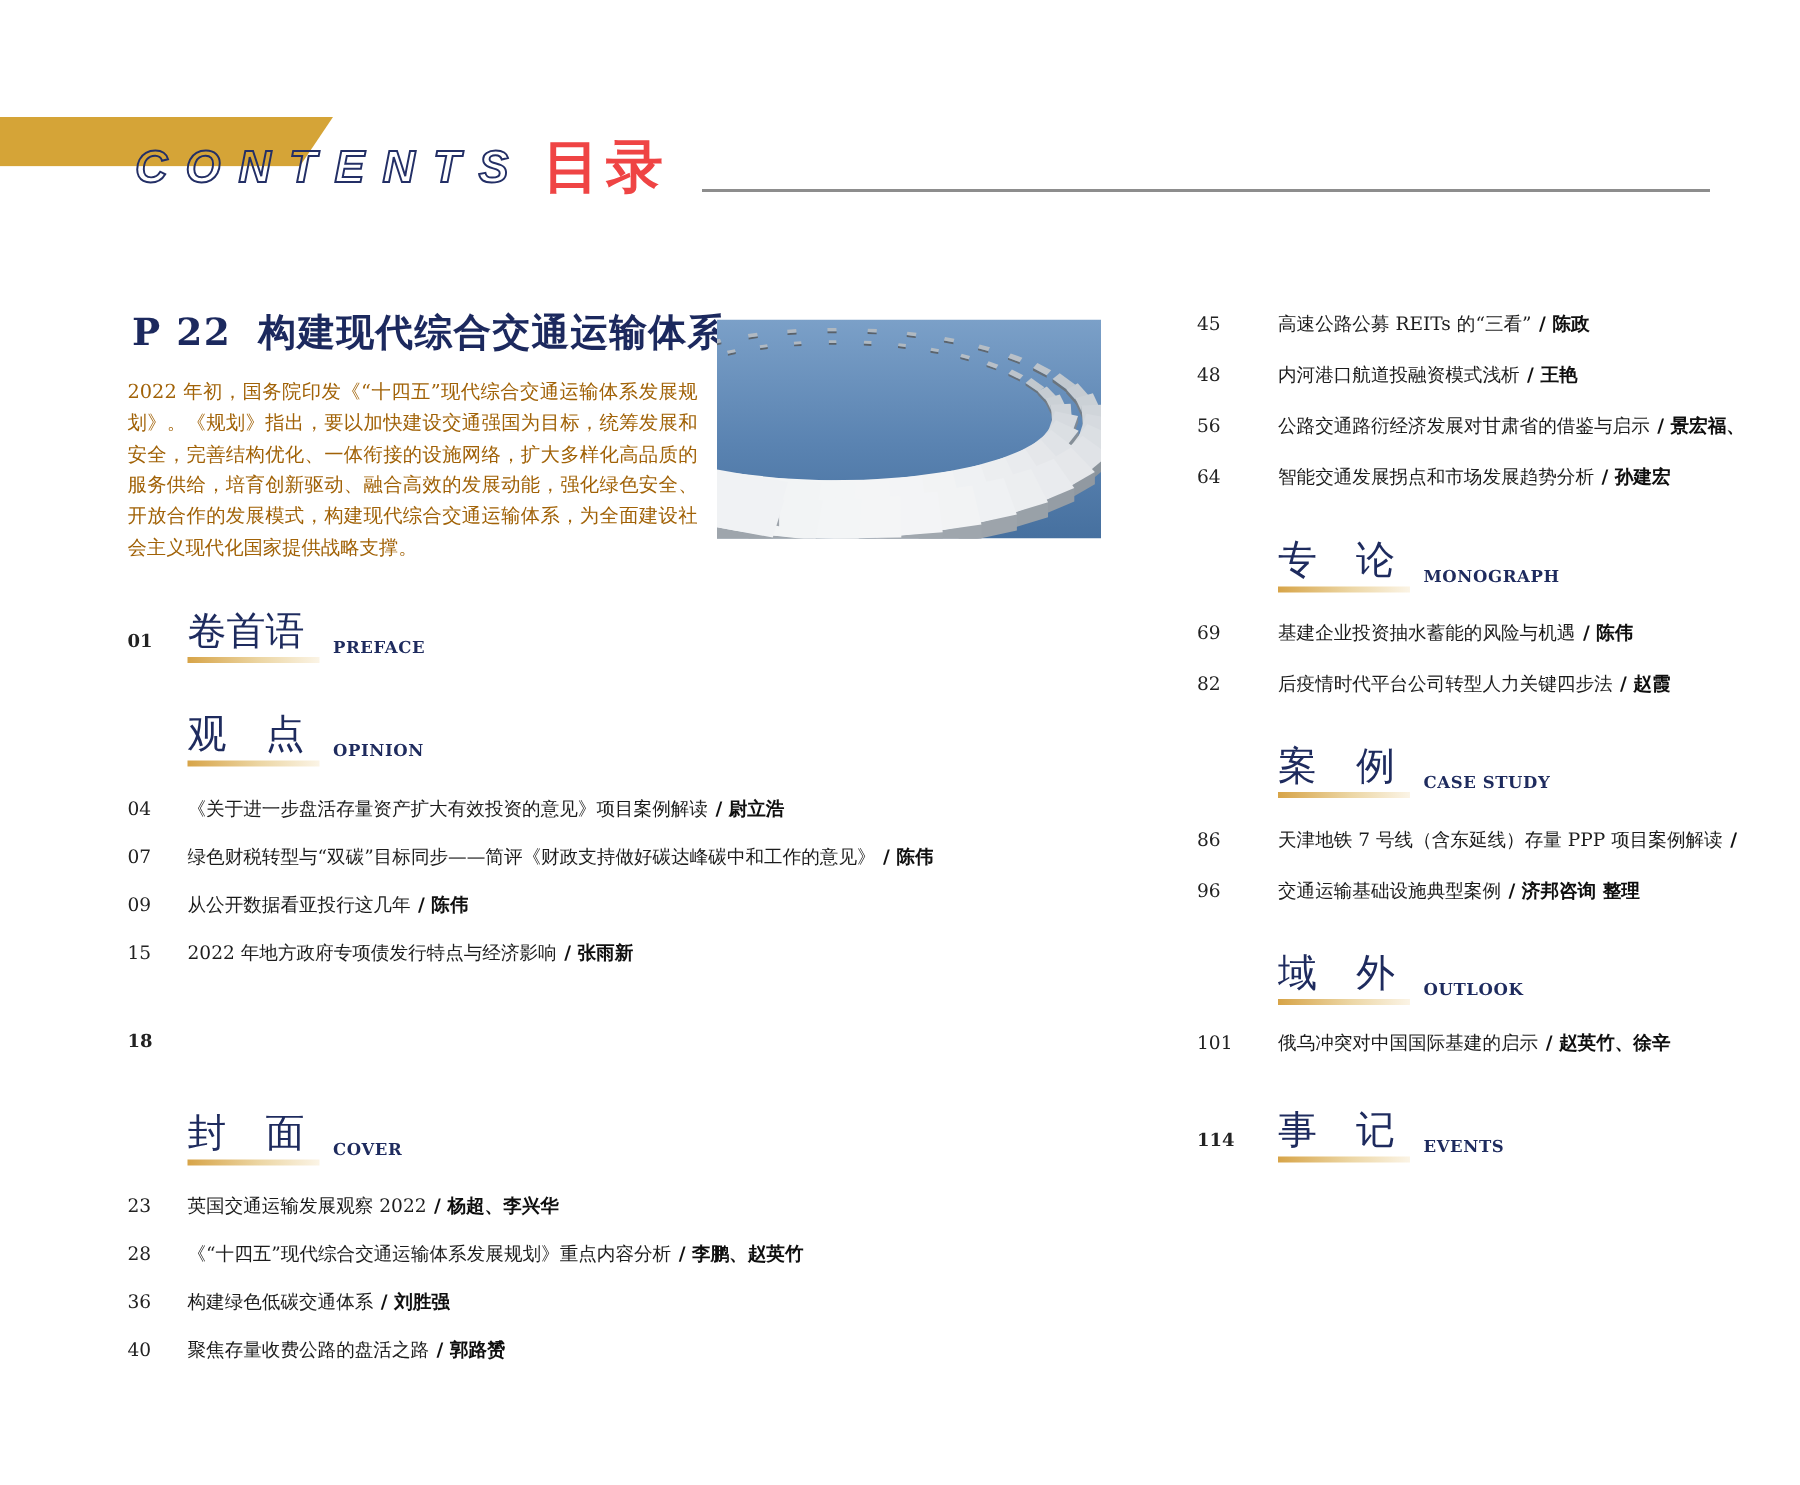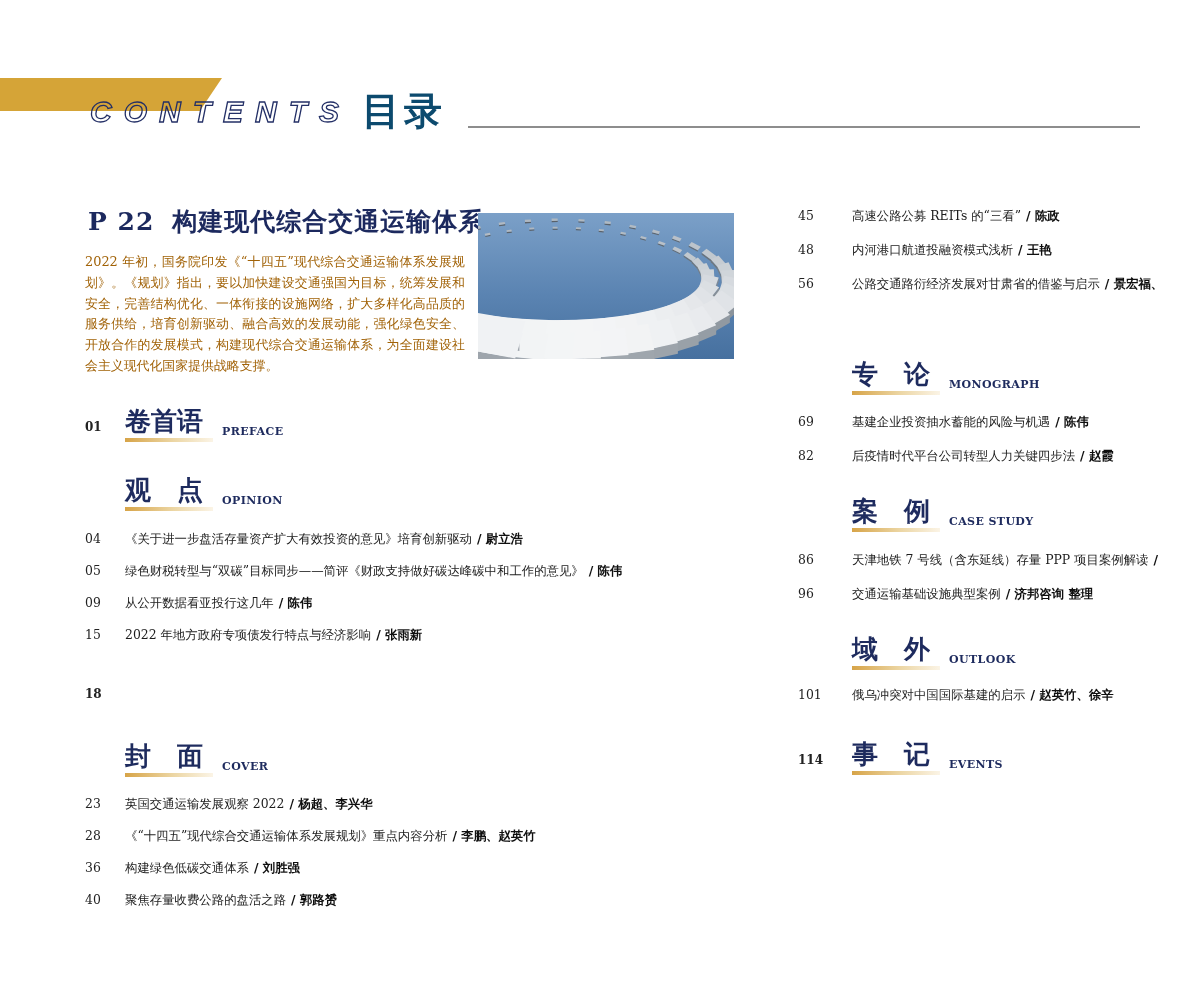--- a/index.html
+++ b/index.html
@@ -6,38 +6,38 @@
   #page{position:relative;width:1160px;height:990px;background:#ffffff;overflow:hidden;
         font-family:"DejaVu Serif","Liberation Serif",serif;color:#1c1c1c;}
 
   
   .gold-bar{position:absolute;left:0;top:78px;width:222px;height:33px;background:#d5a437;
             -webkit-clip-path:polygon(0 0,100% 0,90% 100%,0 100%);clip-path:polygon(0 0,100% 0,90% 100%,0 100%);}
   .contents-en{position:absolute;left:90px;top:97px;font-family:"Liberation Sans","DejaVu Sans",sans-serif;
                font-size:30px;line-height:30px;font-style:italic;font-weight:bold;letter-spacing:12px;
                color:transparent;-webkit-text-stroke:1.3px #232f66;text-stroke:1.3px #232f66;}
   .contents-cn{position:absolute;left:362px;top:92px;font-family:"DejaVu Sans","Liberation Sans",sans-serif;
-               font-size:38px;line-height:38px;font-weight:bold;letter-spacing:4px;color:#0c4a6e;}
+               font-size:38px;line-height:38px;font-weight:bold;letter-spacing:4px;color:#ef4444;}
   .header-rule{position:absolute;left:468px;top:126px;width:672px;height:2px;background:#8d8d8d;}
 
   
   .feature-title{position:absolute;left:88px;top:205px;font-size:25px;font-weight:bold;color:#1c295e;
                  letter-spacing:1px;white-space:nowrap;}
   .feature-title .gap{display:inline-block;width:18px;}
   .feature-intro{position:absolute;left:85px;top:252px;width:380px;font-size:12.9px;line-height:20.8px;
                  text-align:justify;color:#a16207;}
   .photo{position:absolute;left:478px;top:213px;width:256px;height:146px;}
   .photo svg{display:block;width:100%;height:100%;}
 
   
   .sec{position:absolute;display:flex;}
   .snum{flex:0 0 40px;font-size:12px;color:#222;padding-top:15px;font-weight:bold;}
   .right-col .snum{flex-basis:54px;}
   .sec-main{display:flex;align-items:flex-end;}
-  .sec-cn{font-size:26px;line-height:32px;font-weight:bold;color:#1e2b5e;white-space:nowrap;}
+  .sec-cn{font-size:26px;line-height:32px;font-weight:normal;color:#1e2b5e;white-space:nowrap;}
   .sec-underline{height:4px;width:88px;margin-top:1px;
                  background:linear-gradient(90deg,#d7a448 0%,#ecd6a4 55%,#fbf4e6 100%);}
   .sec-en{font-size:11px;font-weight:bold;color:#1e2b5e;letter-spacing:0.4px;margin-left:9px;
           margin-bottom:4px;white-space:nowrap;}
 
   
   .list{position:absolute;}
   .item{display:flex;font-size:12.4px;line-height:19px;margin-bottom:13px;}
   .right-list .item{margin-bottom:15px;}
   .item .num{flex:0 0 40px;color:#222;}
@@ -199,24 +199,24 @@
         <div class="sec-cn">观　点</div>
         <div class="sec-underline"></div>
       </div>
       <span class="sec-en">OPINION</span>
     </div>
   </div>
 
   <div class="list" style="left:85px;top:529px">
     <div class="item">
       <span class="num">04</span>
-      <span class="tt"><span>《关于进一步盘活存量资产扩大有效投资的意见》培育创新驱动</span><b class="auth"><span>/</span> <span>尉立浩</span></b></span>
-    </div>
-    <div class="item">
-      <span class="num">05</span>
+      <span class="tt"><span>《关于进一步盘活存量资产扩大有效投资的意见》项目案例解读</span><b class="auth"><span>/</span> <span>尉立浩</span></b></span>
+    </div>
+    <div class="item">
+      <span class="num">07</span>
       <span class="tt"><span>绿色财税转型与“双碳”目标同步——简评《财政支持做好碳达峰碳中和工作的意见》</span><b class="auth"><span>/</span> <span>陈伟</span></b></span>
     </div>
     <div class="item">
       <span class="num">09</span>
       <span class="tt"><span>从公开数据看亚投行这几年</span><b class="auth"><span>/</span> <span>陈伟</span></b></span>
     </div>
     <div class="item">
       <span class="num">15</span>
       <span class="tt"><span>2022 年地方政府专项债发行特点与经济影响</span><b class="auth"><span>/</span> <span>张雨新</span></b></span>
     </div>
@@ -262,20 +262,24 @@
       <span class="tt"><span>高速公路公募 REITs 的“三看”</span><b class="auth"><span>/</span> <span>陈政</span></b></span>
     </div>
     <div class="item">
       <span class="num">48</span>
       <span class="tt"><span>内河港口航道投融资模式浅析</span><b class="auth"><span>/</span> <span>王艳</span></b></span>
     </div>
     <div class="item">
       <span class="num">56</span>
       <span class="tt"><span>公路交通路衍经济发展对甘肃省的借鉴与启示</span><b class="auth"><span>/</span> <span>景宏福、翁燕珍</span></b></span>
     </div>
+    <div class="item">
+      <span class="num">64</span>
+      <span class="tt"><span>智能交通发展拐点和市场发展趋势分析</span><b class="auth"><span>/</span> <span>孙建宏</span></b></span>
+    </div>
   </div>
 
   <div class="sec right-col" style="left:798px;top:358px">
     <span class="snum"></span>
     <div class="sec-main">
       <div>
         <div class="sec-cn">专　论</div>
         <div class="sec-underline"></div>
       </div>
       <span class="sec-en">MONOGRAPH</span>

